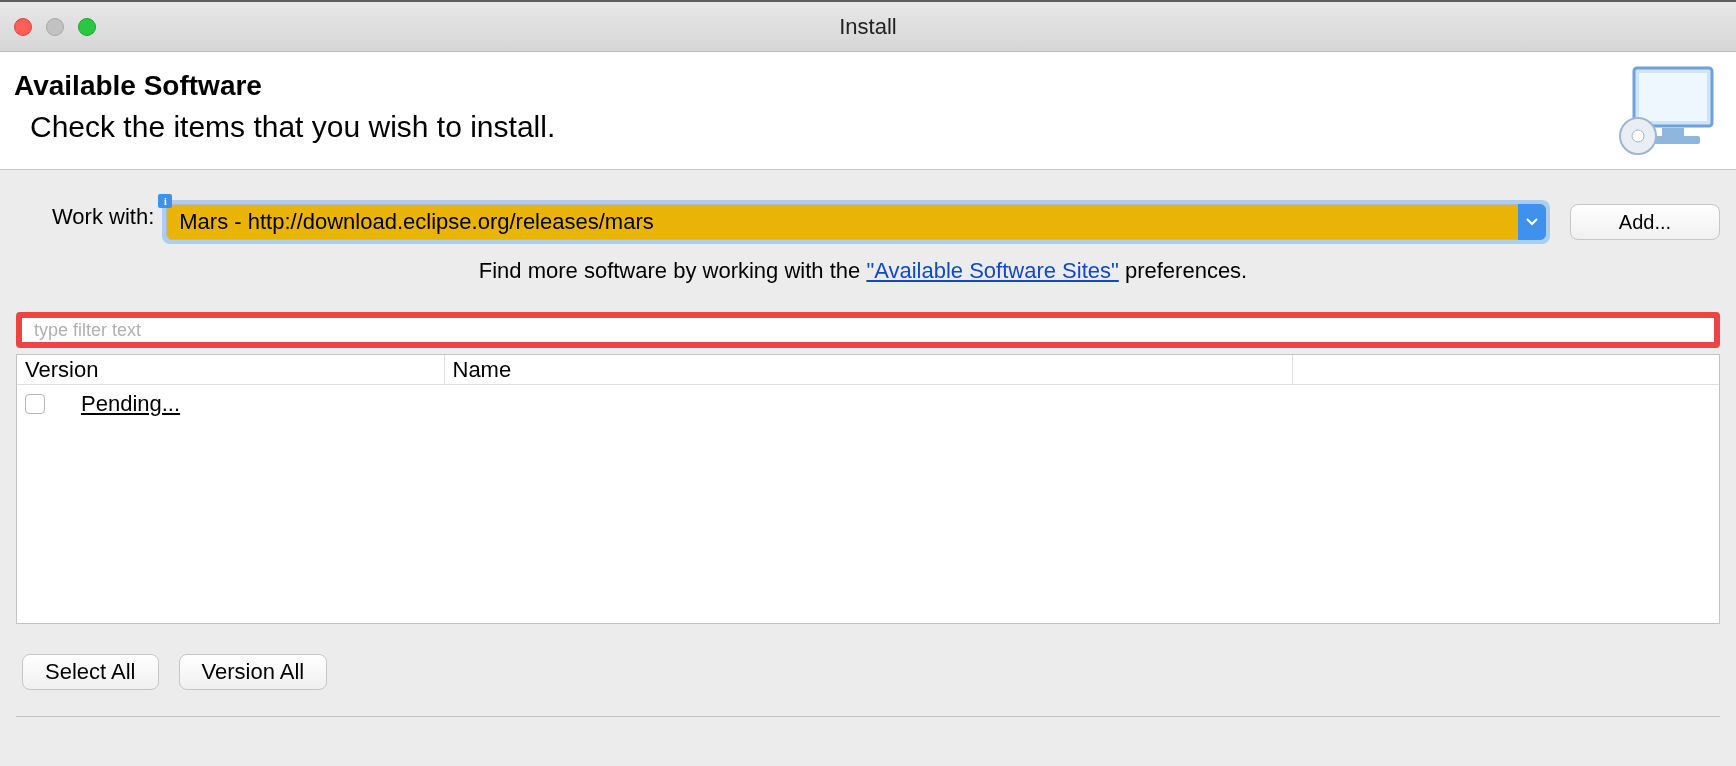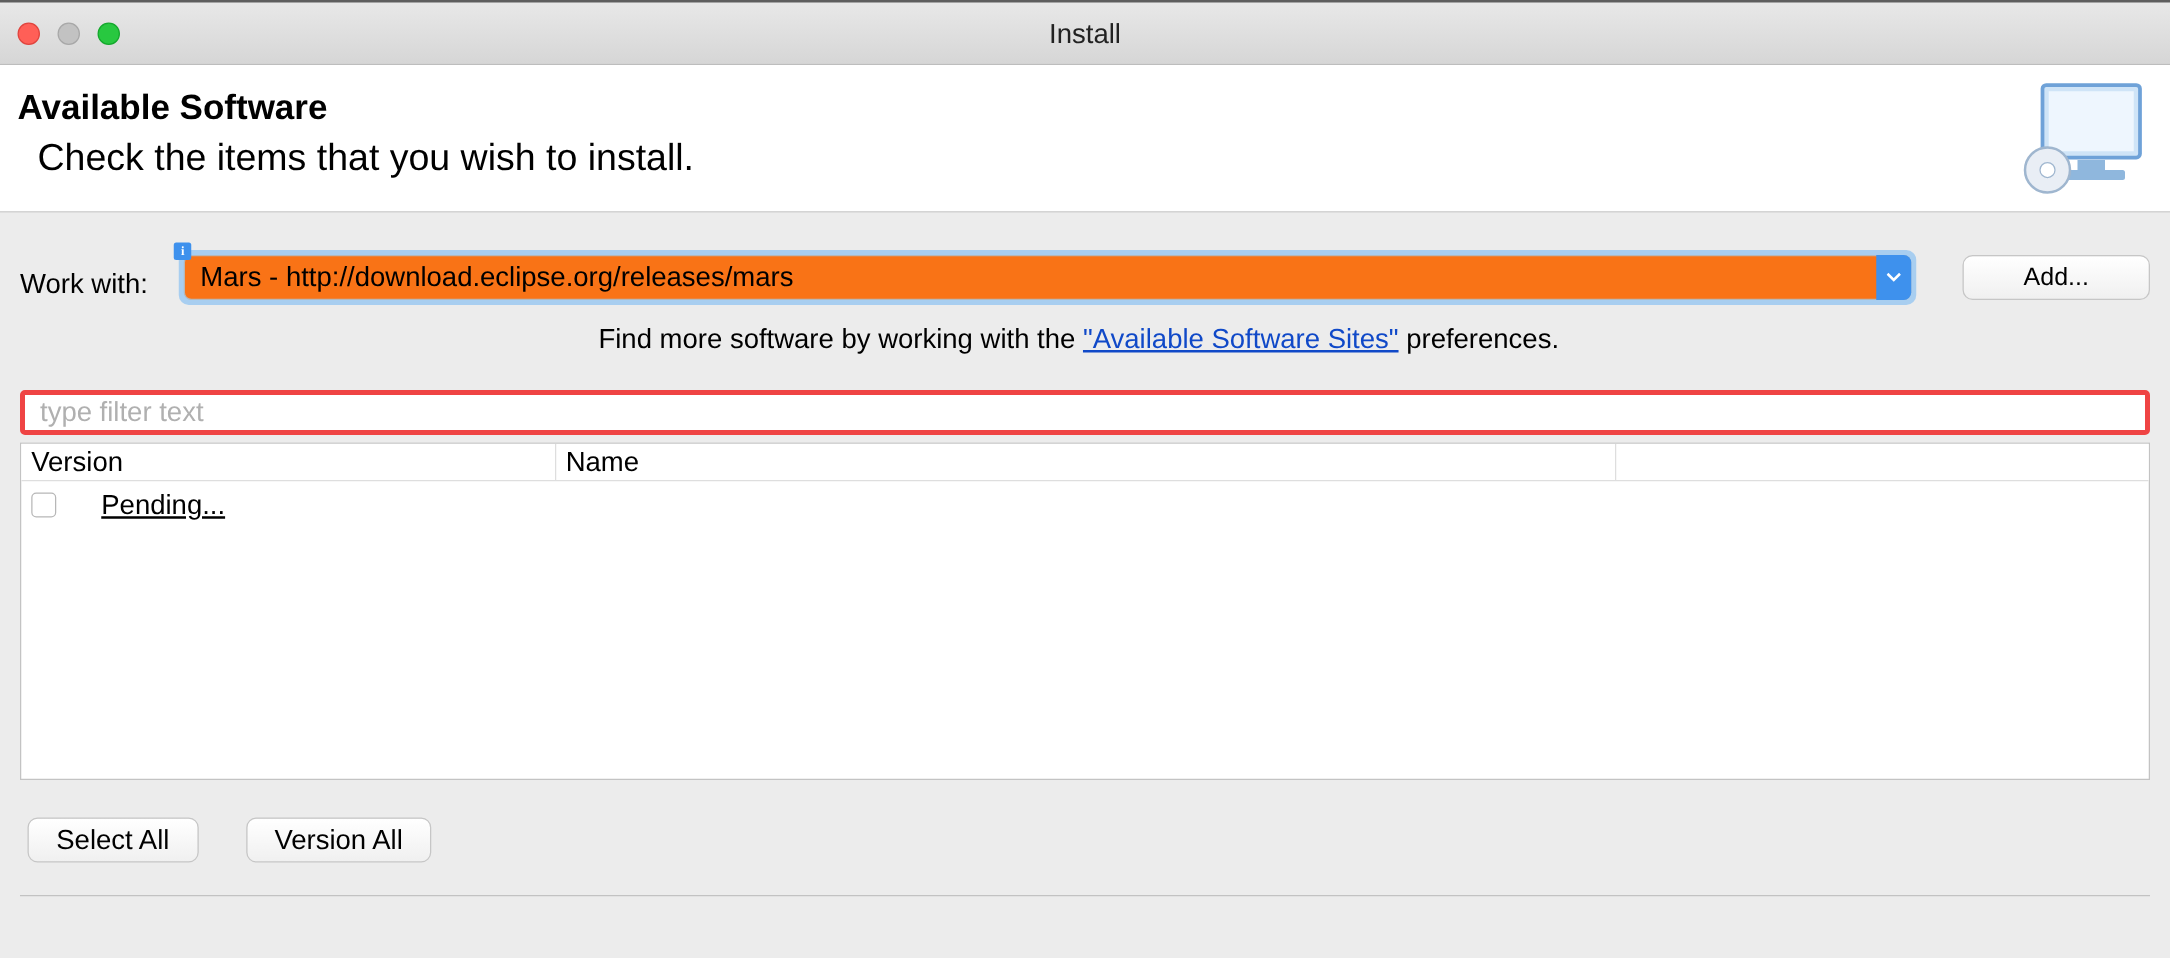--- a/index.html
+++ b/index.html
@@ -60,22 +60,23 @@
     width: 100px; height: 90px;
   }
 
   
   .body-area {
     padding: 34px 16px 0 16px;
   }
 
   .work-with-row {
     display: flex;
-    align-items: flex-end;
-    gap: 25px;
+    align-items: flex-start;
+    gap: 8px;
+    margin-left: 36px;
   }
   .work-with-label {
     font-size: 22px;
     padding-right: 4px;
   }
   .combo-wrap {
     position: relative;
     flex: 1;
   }
   .combo-focus-ring {
@@ -87,21 +88,21 @@
   }
   .combo-input {
     position: relative;
     z-index: 1;
     width: 100%;
     height: 36px;
     border: 1px solid #b7b7b7;
     border-radius: 6px;
     padding: 0 40px 0 12px;
     font-size: 22px;
-    background: #f97316;
+    background: #eab308;
     outline: none;
   }
   .combo-btn {
     position: absolute;
     z-index: 2;
     right: 0; top: 0;
     width: 28px; height: 36px;
     background: #3e91ed;
     border-radius: 0 6px 6px 0;
     border: none;
@@ -141,24 +142,24 @@
   }
   .hint-row a {
     color: #1049c8;
     text-decoration: underline;
   }
 
   .filter-input {
     margin-top: 28px;
     width: 100%;
     height: 36px;
-    border: 4px solid #ef4444;
+    border: 6px solid #ef4444;
     border-radius: 4px;
     padding: 0 12px;
-    font-size: 22px;
+    font-size: 18px;
     color: #000;
     background: #fff;
     outline: none;
   }
   .filter-input::placeholder { color: #b0b0b0; }
 
   .table {
     margin-top: 6px;
     border: 1px solid #c3c3c3;
     background: #fff;
@@ -194,21 +195,21 @@
   .chk {
     width: 20px; height: 20px;
     border: 1px solid #b7b7b7;
     border-radius: 4px;
     background: #fff;
   }
   .trow .cell { font-size: 22px; }
 
   .sel-buttons {
     display: flex;
-    gap: 38px;
+    gap: 20px;
     margin-top: 30px;
     padding-left: 6px;
   }
   .mac-btn {
     height: 36px;
     padding: 0 22px;
     border-radius: 8px;
     border: 1px solid #c6c6c6;
     background: linear-gradient(#ffffff, #f0f0f0);
     font-size: 22px;

